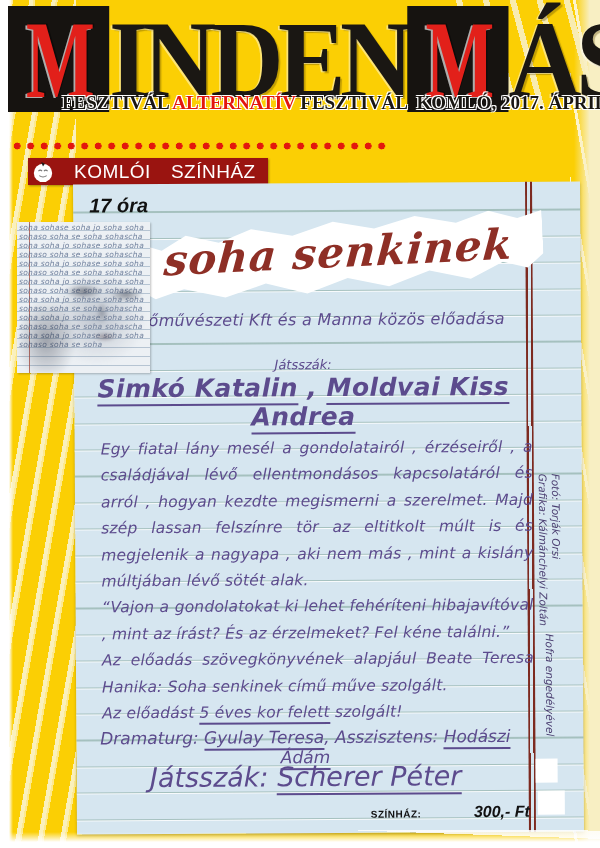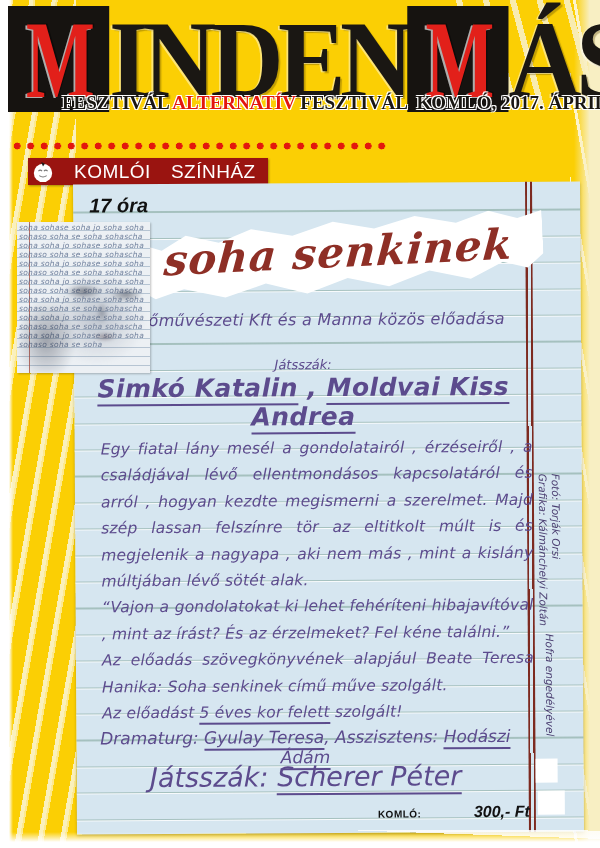--- a/index.html
+++ b/index.html
@@ -168,21 +168,21 @@
       <p>Egy fiatal lány mesél a gondolatairól , érzéseiről , a családjával lévő ellentmondásos kapcsolatáról és arról , hogyan kezdte megismerni a szerelmet. Majd szép lassan felszínre tör az eltitkolt múlt is és megjelenik a nagyapa , aki nem más , mint a kislány múltjában lévő sötét alak.</p>
       <p>“Vajon a gondolatokat ki lehet fehéríteni hibajavítóval , mint az írást? És az érzelmeket? Fel kéne találni.”</p>
       <p>Az előadás szövegkönyvének alapjául Beate Teresa Hanika: Soha senkinek című műve szolgált.</p>
       <p><span>Az előadást </span><span class="u">5 éves kor felett</span><span> szolgált!</span></p>
     </div>
 
     <div class="hand crew-line"><span>Dramaturg: </span><span class="u">Gyulay Teresa</span><span>, </span><span>Asszisztens: </span><span class="u">Hodászi Ádám</span></div>
 
     <div class="hand director-line"><span>Játsszák: </span><span class="u">Scherer Péter</span></div>
 
-    <div class="ticket"><span class="lbl">KOMLÓ:</span> <span class="price">300,- Ft</span></div>
+    <div class="ticket"><span class="lbl">SZÍNHÁZ:</span> <span class="price">300,- Ft</span></div>
 
     <div class="vert credits-vert"><span>Grafika: Kálmánchelyi Zoltán</span><br><span>Fotó: Torják Orsi</span></div>
     <div class="vert hofra-vert">Hofra engedélyével</div>
 
     <div class="white-square sq1"></div>
     <div class="white-square sq2"></div>
   </div>
 
   <div class="photo">
     <div class="photo-words">soha sohase soha jo soha soha sohaso soha se soha sohascha soha soha jo sohase soha soha sohaso soha se soha sohascha soha soha jo sohase soha soha sohaso soha se soha sohascha soha soha jo sohase soha soha sohaso soha se soha sohascha soha soha jo sohase soha soha sohaso soha se soha sohascha soha soha jo sohase soha soha sohaso soha se soha sohascha soha soha jo sohase soha soha sohaso soha se soha</div>

